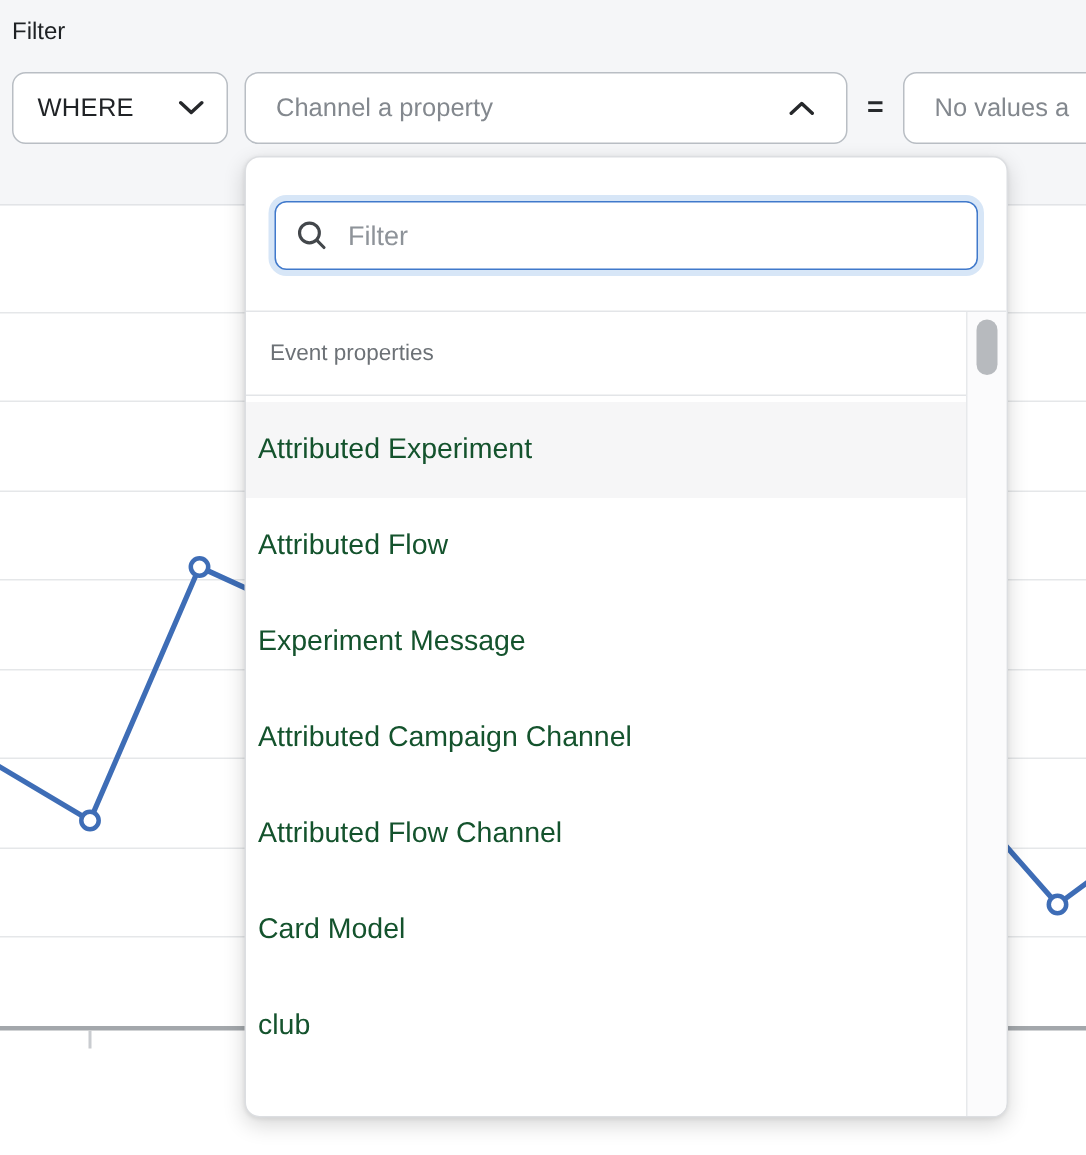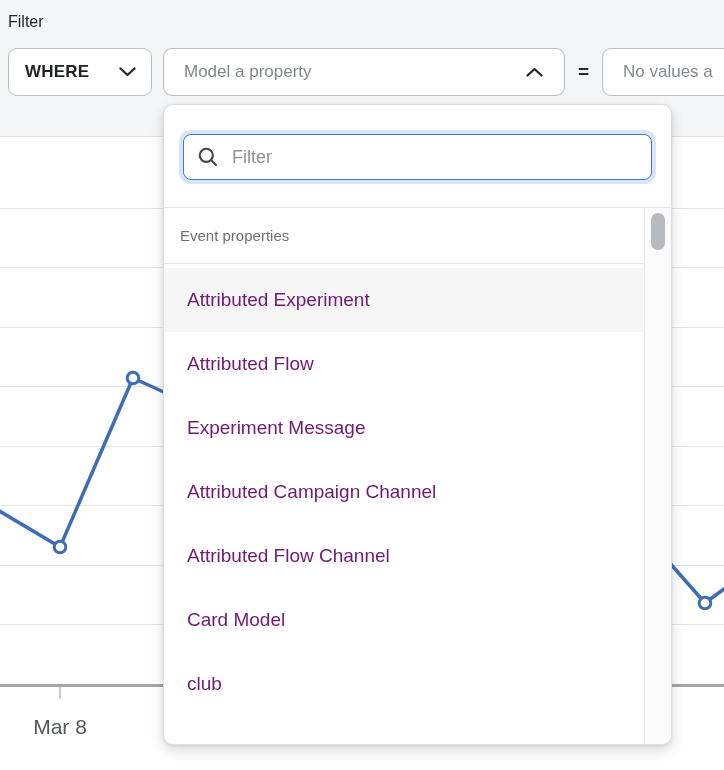--- a/index.html
+++ b/index.html
@@ -45,21 +45,21 @@
   .filter-label {
     position: absolute; left: 8px; top: 13px;
     font-size: 16px; color: #1e2124; font-weight: 500;
   }
   .ctl {
     position: absolute; top: 48px; height: 48px; box-sizing: border-box;
     background: #ffffff; border: 1px solid #b9bec4; border-radius: 9px;
     display: flex; align-items: center; cursor: pointer;
   }
   .where-btn { left: 8px; width: 144px; justify-content: space-between; padding: 0 15px 0 16px; }
-  .where-btn .btn-text { font-size: 17px; color: #202326; font-weight: 700; letter-spacing: .2px; }
+  .where-btn .btn-text { font-size: 17px; color: #202326; font-weight: 400; letter-spacing: .2px; }
   .prop-select { left: 163px; width: 402px; justify-content: space-between; padding: 0 21px 0 20px; }
   .placeholder-text { font-size: 17px; color: #83888e; white-space: nowrap; overflow: hidden; }
   .equals {
     position: absolute; left: 565px; top: 48px; width: 37px; height: 48px;
     display: flex; align-items: center; justify-content: center;
     font-size: 19px; font-weight: 700; color: #26292c;
   }
   .values-select { left: 602px; width: 150px; padding: 0 0 0 20px; }
 
   
@@ -90,22 +90,22 @@
 
   .list-region { position: relative; flex: 1; overflow: hidden; }
   .list-content { position: absolute; left: 0; top: 0; right: 27px; }
   .group-header {
     height: 56px; box-sizing: border-box; border-bottom: 1px solid #e3e5e8;
     display: flex; align-items: center; padding-left: 16px;
     font-size: 15px; color: #6c7176;
   }
   .list-spacer { height: 4px; }
   .opt {
-    height: 64px; display: flex; align-items: center; padding-left: 23px;
-    font-size: 19px; color: #701a75; cursor: pointer; white-space: nowrap;
+    height: 64px; display: flex; align-items: center; padding-left: 8px;
+    font-size: 19px; color: #14532d; cursor: pointer; white-space: nowrap;
   }
   .opt.highlight { background: #f6f6f7; }
 
   .scroll-track {
     position: absolute; right: 0; top: 0; bottom: 0; width: 27px;
     border-left: 1px solid #e7e9eb; background: #fbfbfc; box-sizing: border-box;
   }
   .scroll-thumb {
     position: absolute; left: 6px; top: 5px; width: 14px; height: 37px;
     border-radius: 7px; background: #b7babe; cursor: pointer;
@@ -121,21 +121,20 @@
   <div class="gridline" style="top:208px"></div>
   <div class="gridline" style="top:267px"></div>
   <div class="gridline" style="top:327px"></div>
   <div class="gridline" style="top:386px"></div>
   <div class="gridline" style="top:446px"></div>
   <div class="gridline" style="top:505px"></div>
   <div class="gridline" style="top:565px"></div>
   <div class="gridline" style="top:624px"></div>
   <div class="axis-line" style="top:684px"></div>
   <div class="axis-tick"></div>
-  <div class="x-label">Mar 8</div>
 
   <svg id="chart-svg">
       <polyline points="-4,509 60,547 133,378 168,394" fill="none" stroke="#3e6db6" stroke-width="3.5" stroke-linecap="round" stroke-linejoin="round"></polyline>
       <polyline points="668,561 705,603 728,586" fill="none" stroke="#3e6db6" stroke-width="3.5" stroke-linecap="round" stroke-linejoin="round"></polyline>
       <circle cx="60" cy="547" r="5.8" fill="#ffffff" stroke="#3e6db6" stroke-width="3"></circle>
       <circle cx="133" cy="378" r="5.8" fill="#ffffff" stroke="#3e6db6" stroke-width="3"></circle>
       <circle cx="705" cy="603" r="5.8" fill="#ffffff" stroke="#3e6db6" stroke-width="3"></circle>
     </svg>
 
   <div class="topbar">
@@ -144,21 +143,21 @@
     <div class="ctl where-btn">
       <span class="btn-text">WHERE</span>
       <span class="icon">
         <svg width="17" height="10" viewBox="0 0 17 10">
             <polyline points="1.5,1.5 8.5,8 15.5,1.5" fill="none" stroke="#26282b" stroke-width="2.3" stroke-linecap="round" stroke-linejoin="round"></polyline>
           </svg>
       </span>
     </div>
 
     <div class="ctl prop-select">
-      <span class="placeholder-text">Model a property</span>
+      <span class="placeholder-text">Channel a property</span>
       <span class="icon">
         <svg width="17" height="10" viewBox="0 0 17 10">
             <polyline points="1.5,8.5 8.5,2 15.5,8.5" fill="none" stroke="#26282b" stroke-width="2.3" stroke-linecap="round" stroke-linejoin="round"></polyline>
           </svg>
       </span>
     </div>
 
     <div class="equals">=</div>
 
     <div class="ctl values-select">

